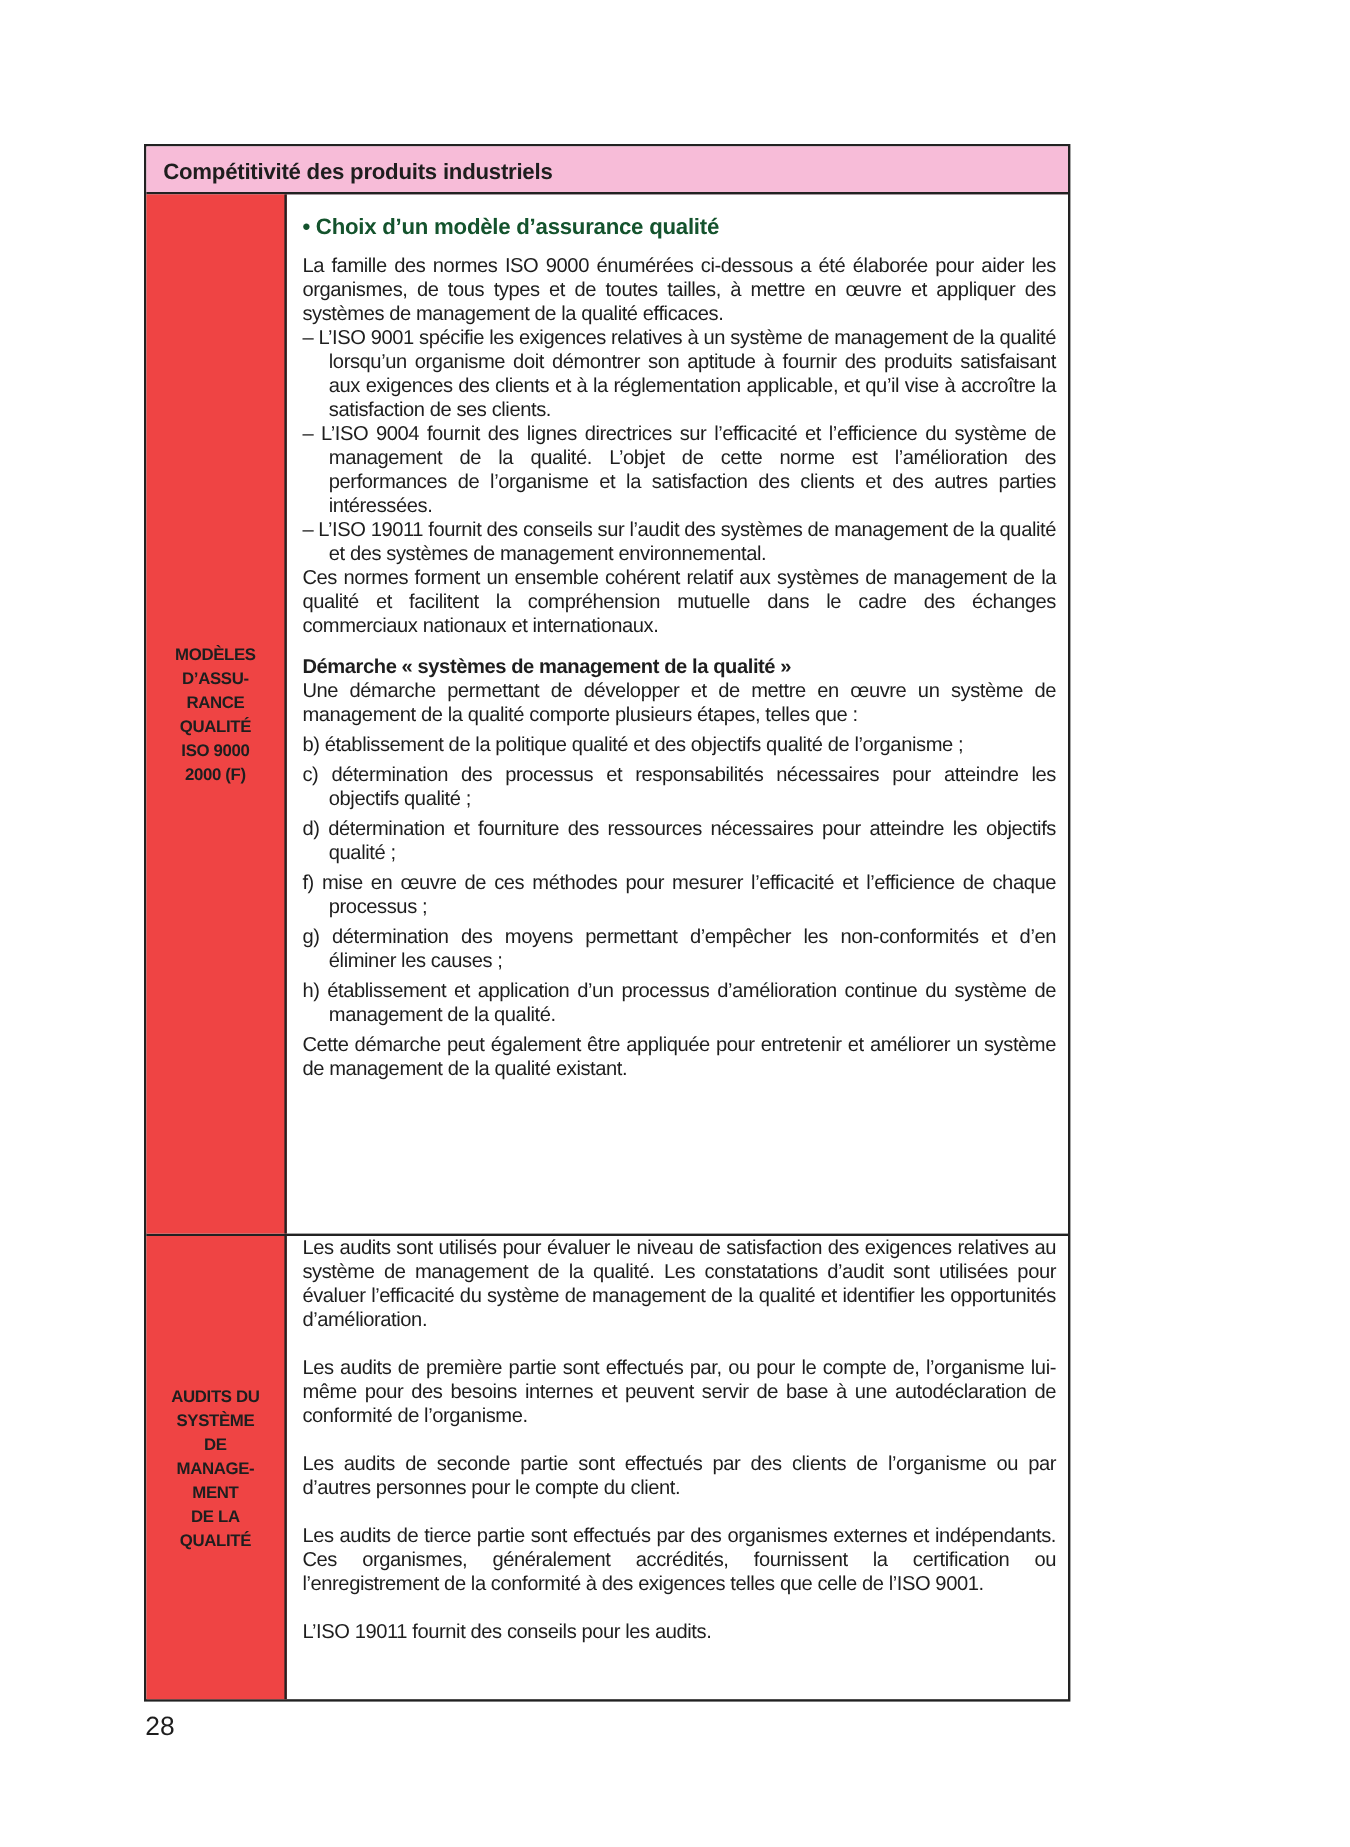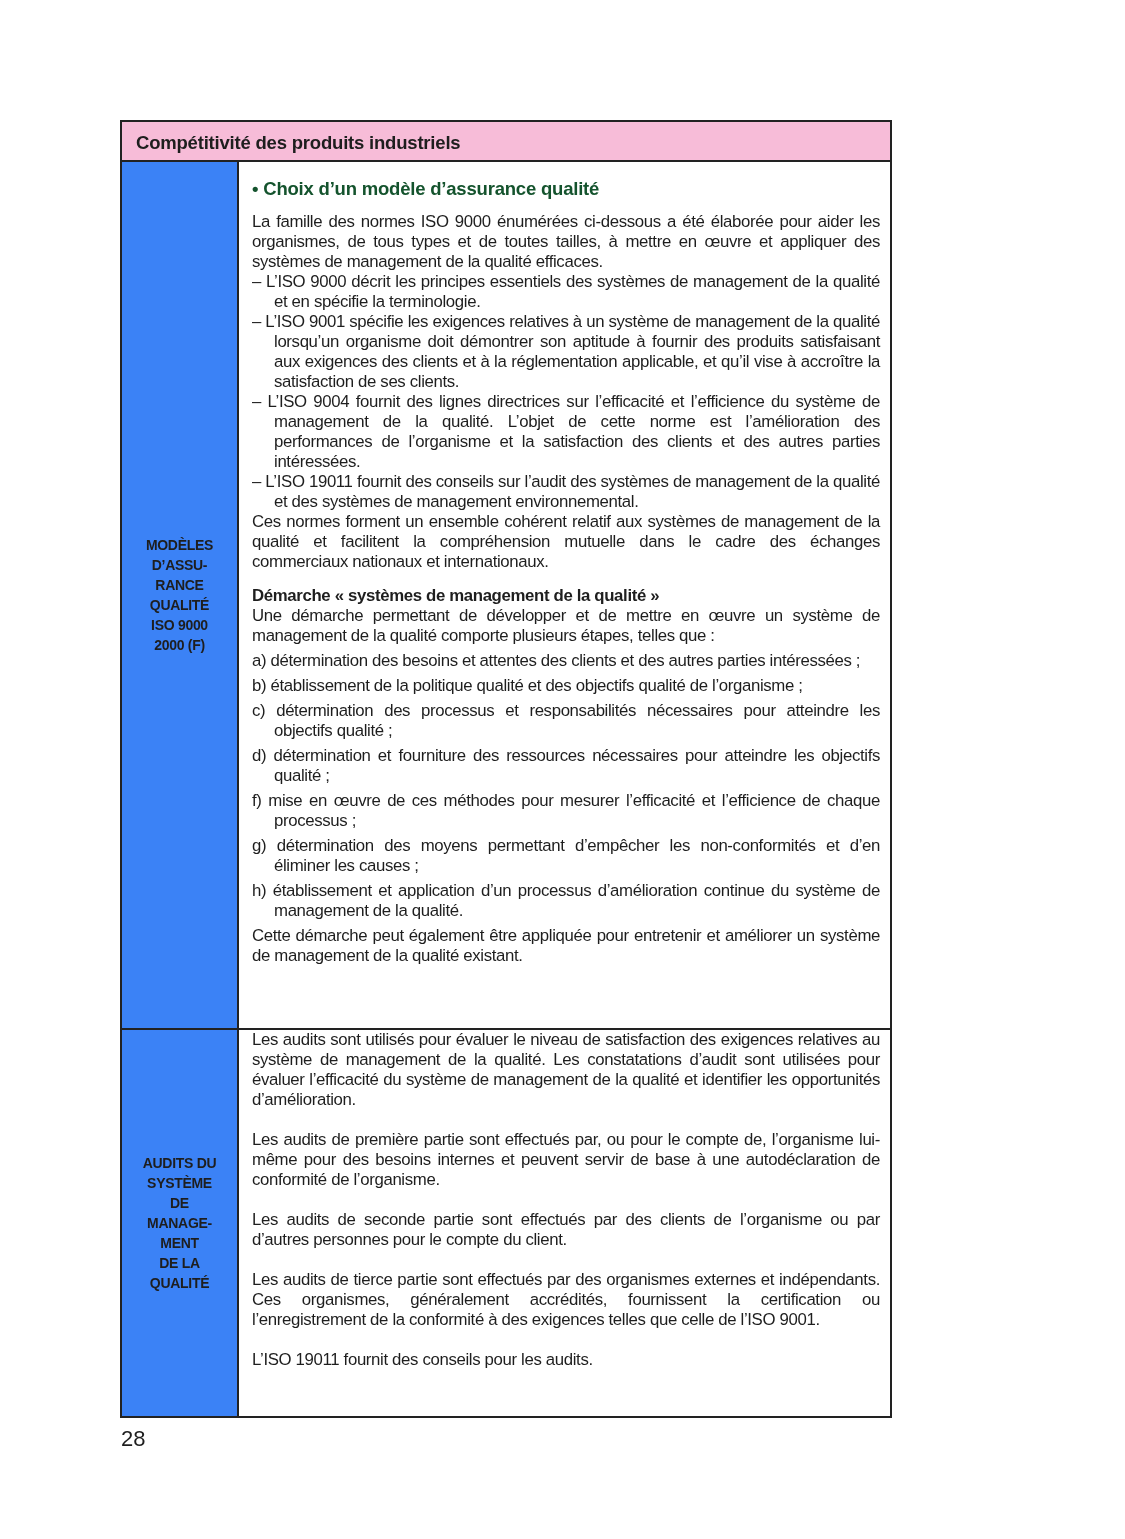--- a/index.html
+++ b/index.html
@@ -3,21 +3,21 @@
 <meta charset="utf-8">
 <style>
   html, body { margin: 0; padding: 0; background: #ffffff; }
   body { width: 1125px; height: 1539px; position: relative; font-family: "Liberation Sans", sans-serif; color: #1e1e1e; }
   .frame { position: absolute; left: 120px; top: 120px; width: 772px; height: 1298px; border: 2px solid #222; box-sizing: border-box; }
   .header { height: 40px; background: #f7bcd8; border-bottom: 2px solid #222; box-sizing: border-box; padding: 10px 0 0 14px; font-weight: bold; font-size: 18.5px; letter-spacing: -0.2px; }
   .row { display: flex; border-bottom: 2px solid #222; box-sizing: border-box; }
   .row.last { border-bottom: none; }
   .row1 { height: 868px; }
   .row2 { height: 386px; }
-  .side { width: 117px; background: #3b82f6; border-right: 2px solid #222; box-sizing: border-box; display: flex; align-items: center; justify-content: center; text-align: center; }
+  .side { width: 117px; background: #ef4444; border-right: 2px solid #222; box-sizing: border-box; display: flex; align-items: center; justify-content: center; text-align: center; }
   .side-label { font-weight: bold; font-size: 14px; line-height: 20px; letter-spacing: -0.3px; white-space: pre-line; margin-top: 0; }
   .main { flex: 1; padding: 14px 10px 0 13px; font-size: 16.8px; line-height: 20px; letter-spacing: -0.35px; text-align: justify; }
   .main p { margin: 0; }
   .section-title { color: #14532d; font-weight: bold; font-size: 18.5px; margin: 3px 0 13px 0 !important; letter-spacing: -0.2px; text-align: left; }
   .dash-item { padding-left: 22px; text-indent: -22px; }
   .sub-title { font-weight: bold; margin-top: 14px !important; }
   .step { padding-left: 22px; text-indent: -22px; margin-top: 5px !important; }
   .gap-top { margin-top: 5px !important; }
   .para-block { margin-bottom: 20px !important; }
   .row2 .main { padding-top: 0; }
@@ -36,28 +36,26 @@
       <div class="side-label">MODÈLES
 D’ASSU-
 RANCE
 QUALITÉ
 ISO 9000
 2000 (F)</div>
     </div>
     <div class="main">
       <p class="section-title">• Choix d’un modèle d’assurance qualité</p>
       <p>La famille des normes ISO 9000 énumérées ci-dessous a été élaborée pour aider les organismes, de tous types et de toutes tailles, à mettre en œuvre et appliquer des systèmes de management de la qualité efficaces.</p>
-      <p class="dash-item">– L’ISO 9000 décrit les principes essentiels des systèmes de management de la qualité et en spécifie la terminologie.</p>
       <p class="dash-item">– L’ISO 9001 spécifie les exigences relatives à un système de management de la qualité lorsqu’un organisme doit démontrer son aptitude à fournir des produits satisfaisant aux exigences des clients et à la réglementation applicable, et qu’il vise à accroître la satisfaction de ses clients.</p>
       <p class="dash-item">– L’ISO 9004 fournit des lignes directrices sur l’efficacité et l’efficience du système de management de la qualité. L’objet de cette norme est l’amélioration des performances de l’organisme et la satisfaction des clients et des autres parties intéressées.</p>
       <p class="dash-item">– L’ISO 19011 fournit des conseils sur l’audit des systèmes de management de la qualité et des systèmes de management environnemental.</p>
       <p>Ces normes forment un ensemble cohérent relatif aux systèmes de management de la qualité et facilitent la compréhension mutuelle dans le cadre des échanges commerciaux nationaux et internationaux.</p>
       <p class="sub-title">Démarche « systèmes de management de la qualité »</p>
       <p>Une démarche permettant de développer et de mettre en œuvre un système de management de la qualité comporte plusieurs étapes, telles que :</p>
-      <p class="step">a) détermination des besoins et attentes des clients et des autres parties intéressées ;</p>
       <p class="step">b) établissement de la politique qualité et des objectifs qualité de l’organisme ;</p>
       <p class="step">c) détermination des processus et responsabilités nécessaires pour atteindre les objectifs qualité ;</p>
       <p class="step">d) détermination et fourniture des ressources nécessaires pour atteindre les objectifs qualité ;</p>
       <p class="step">f)  mise en œuvre de ces méthodes pour mesurer l’efficacité et l’efficience de chaque processus ;</p>
       <p class="step">g) détermination des moyens permettant d’empêcher les non-conformités et d’en éliminer les causes ;</p>
       <p class="step">h) établissement et application d’un processus d’amélioration continue du système de management de la qualité.</p>
       <p class="gap-top">Cette démarche peut également être appliquée pour entretenir et améliorer un système de management de la qualité existant.</p>
     </div>
   </div>
 

